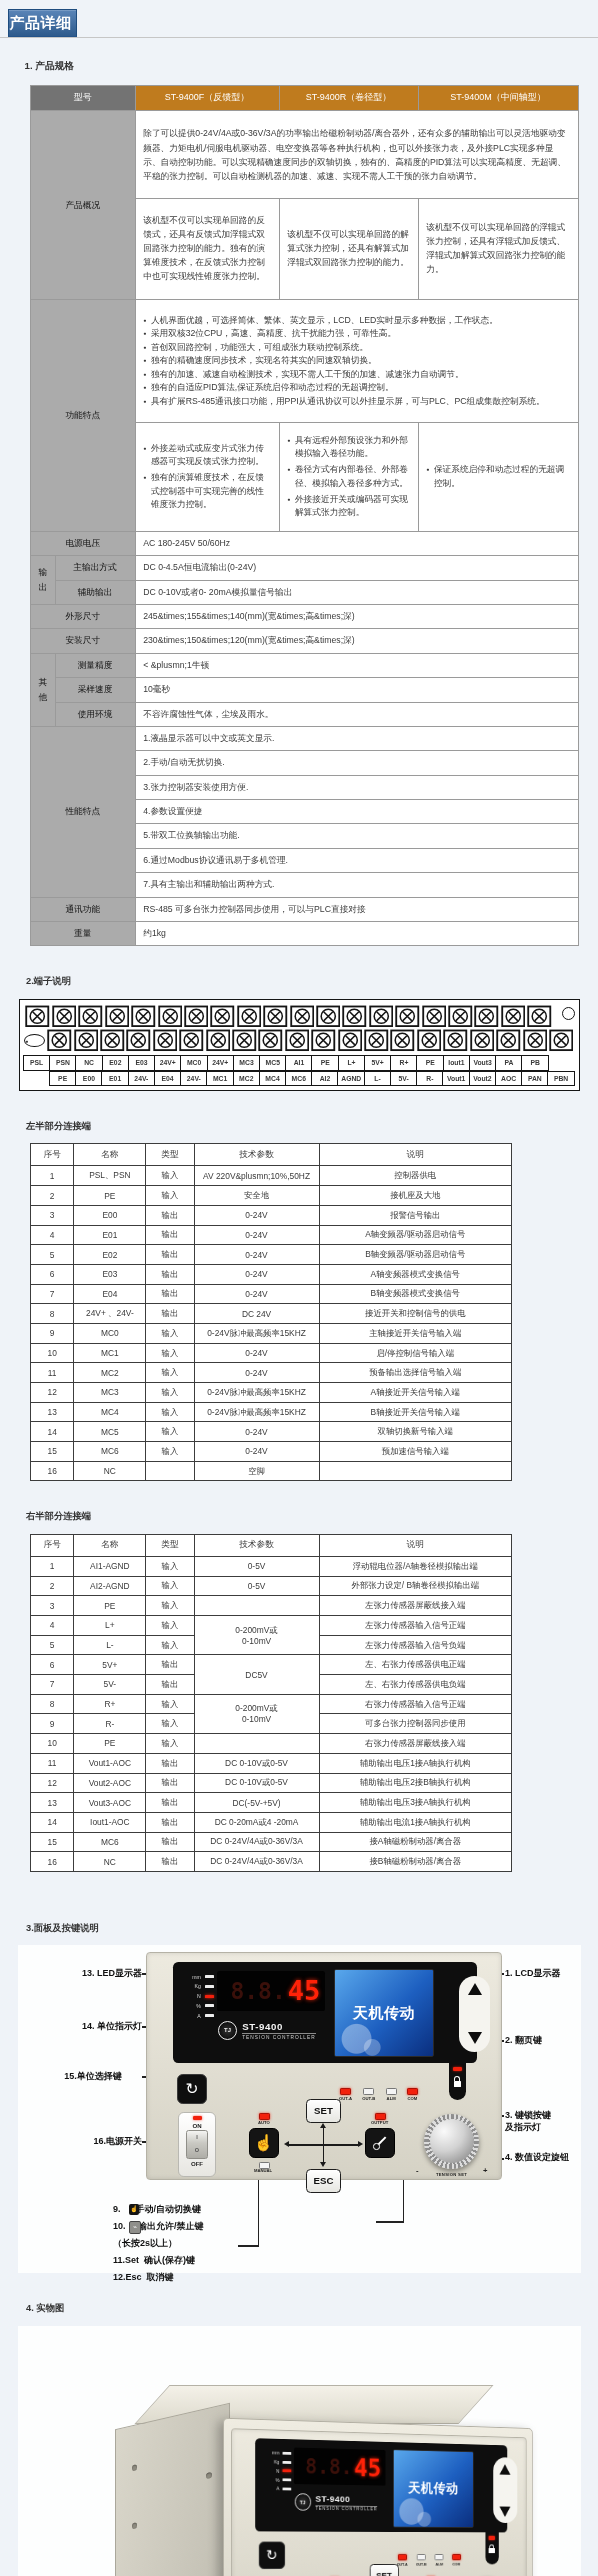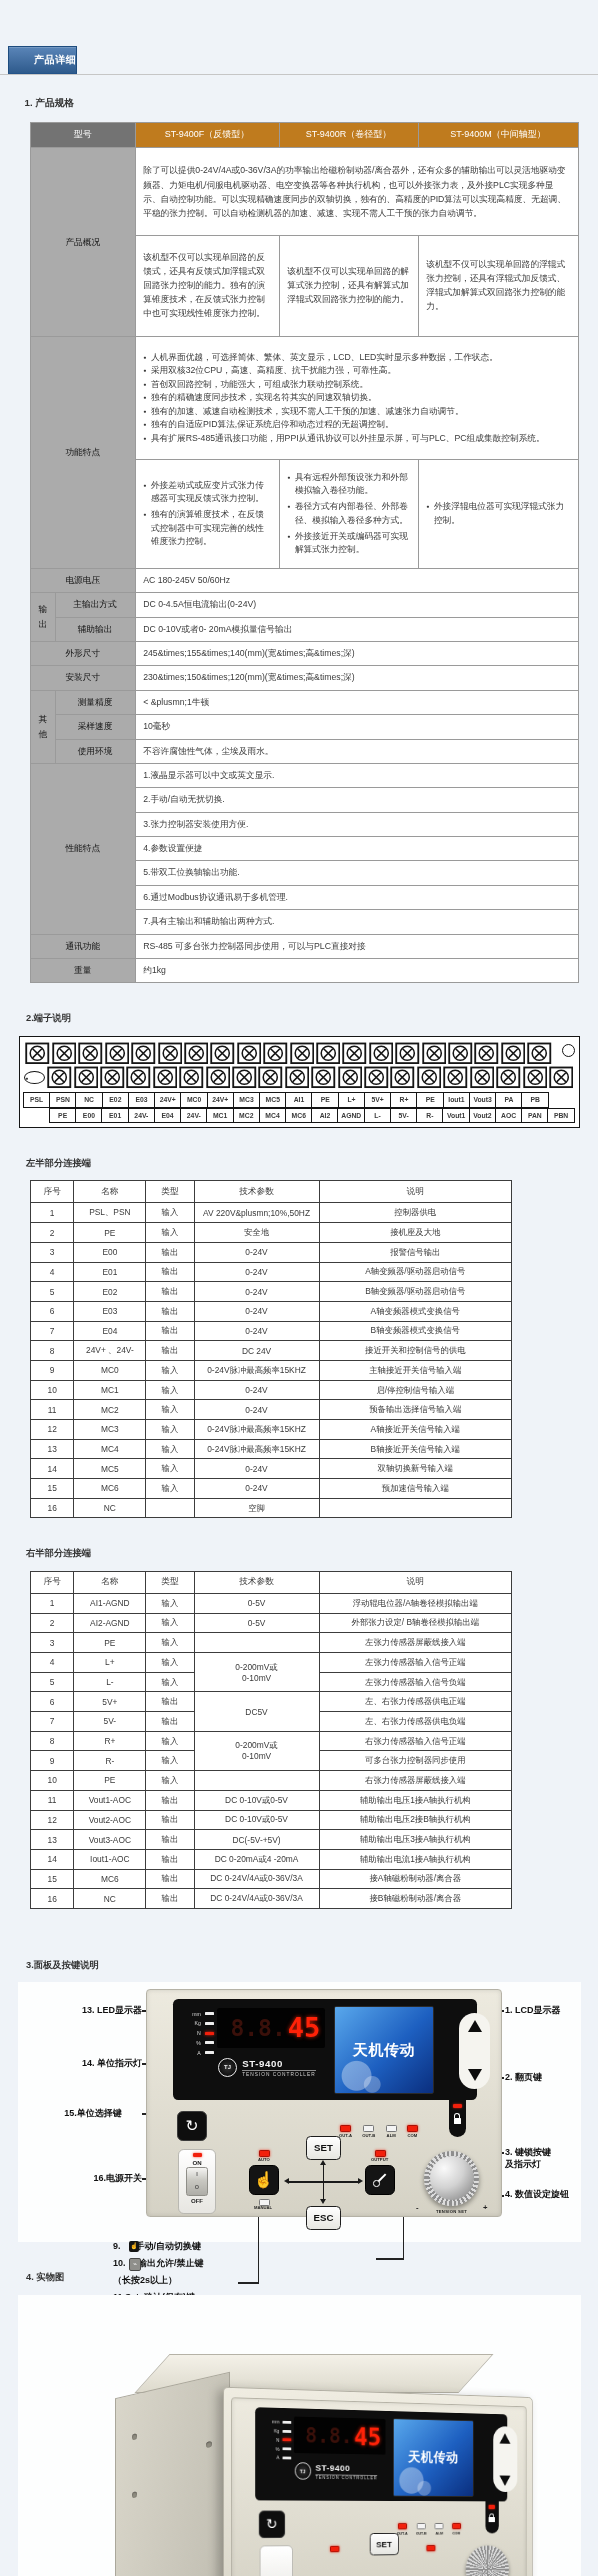--- a/index.html
+++ b/index.html
@@ -1,22 +1,22 @@
 <!DOCTYPE html>
 <html style="font-size:10.3px"><head>
 <meta charset="utf-8">
 <style>
   html,body{margin:0;padding:0;}
   body{width:599px;background:#EFF3F8;font-family:"Liberation Sans",sans-serif;color:#3A3A3A;}
   
   .tabbar{padding-top:9px;border-bottom:0.6px solid #C6C6C6;}
-  .tab{display:inline-block;margin-left:8.4px;width:67px;height:26.4px;line-height:26.4px;text-align:right;
-       color:#FFF;font-size:10px;font-weight:bold;letter-spacing:0.6px;
+  .tab{display:inline-block;margin-left:8.4px;width:67px;height:26.4px;line-height:26.4px;text-align:left;
+       color:#FFF;font-size:15px;font-weight:bold;letter-spacing:0.6px;
        background:linear-gradient(#5A85B8,#2E5A8C);border:0.6px solid #1E4C7E;border-bottom:1.9px solid #24538A;
-       box-shadow:inset 0 0.6px 0 rgba(255,255,255,.35);margin-top:37px;}
+       box-shadow:inset 0 0.6px 0 rgba(255,255,255,.35);}
   
   .h1{margin:22px 0 11.6px 24.5px;font-size:9.7px;font-weight:600;color:#333;}
   .h2{margin:29px 0 10.3px 26px;font-size:9.3px;font-weight:600;color:#333;}
   
   table{border-collapse:collapse;}
   .spec{margin-left:30px;width:547px;table-layout:fixed;font-size:8.7px;}
   .spec td{border:0.6px solid #9A9A9A;background:#FFF;padding:3.2px 7.7px;vertical-align:middle;line-height:1.55;}
   .spec .head td{background:#BF7B1E;color:#FFF;text-align:center;font-size:9px;height:19.3px;padding:2.6px;}
   .spec .lab{background:#ABABAB;color:#111;text-align:center;}
   .spec .vlab{background:#ABABAB;color:#111;text-align:center;word-break:break-all;line-height:1.7;padding:2.6px 6.4px;}
@@ -42,21 +42,21 @@
   .lrow.b2{margin-left:26px;}
   .lcell{flex:1;border:1.3px solid #151515;margin-left:-1.3px;height:13.5px;line-height:13.5px;text-align:center;
          font-weight:bold;font-size:6.8px;background:#FFF;white-space:nowrap;overflow:hidden;}
   
   .tio{margin-left:30px;width:482px;font-size:8.4px;background:#FFF;}
   .tio th,.tio td{border:0.6px solid #3C3C3C;text-align:center;padding:2.6px 3.9px;height:13.5px;background:#FFF;font-weight:normal;white-space:pre-line;}
   .tio th{height:16px;font-size:8.7px;}
   .tio col.c0{width:9%;}.tio col.c1{width:15%;}.tio col.c2{width:10%;}.tio col.c3{width:26%;}.tio col.c4{width:40%;}
   
   .figblock{margin:0 18px;background:#FDFEFE;position:relative;}
-  .panel-fig{height:260px;}
+  .panel-fig{height:328px;}
   
   .co{position:absolute;font-size:9px;font-weight:600;color:#111;white-space:pre-line;line-height:1.25;}
   .lead{position:absolute;background:#222;}
   .pl-group{position:absolute;font-size:9px;font-weight:600;color:#111;}
   .pl-group .bl2{line-height:17px;white-space:pre;}
   .mini{position:absolute;width:10.3px;height:10.3px;background:#141414;border-radius:1.9px;color:#FFF;
         font-size:6.4px;line-height:10.3px;text-align:center;}
   .mini.gray{background:#8F8F8B;color:#FFF;border:0.6px solid #444;}
   
   .device{position:absolute;left:128px;top:6.4px;width:354px;height:226px;
@@ -202,21 +202,21 @@
     <td class="feat3 mid">
           <div class="bl">外接差动式或应变片式张力传感器可实现反馈式张力控制。</div>
           <div class="bl">独有的演算锥度技术，在反馈式控制器中可实现完善的线性锥度张力控制。</div>
         </td>
     <td class="feat3 mid">
           <div class="bl">具有远程外部预设张力和外部模拟输入卷径功能。</div>
           <div class="bl">卷径方式有内部卷径、外部卷径、模拟输入卷径多种方式。</div>
           <div class="bl">外接接近开关或编码器可实现解算式张力控制。</div>
         </td>
     <td class="feat3 mid">
-          <div class="bl">外接浮辊电位器可实现浮辊式张力控制。</div>
+          <div class="bl">保证系统启停和动态过程的无超调控制。</div>
         </td>
   </tr>
   <tr>
     <td class="lab rowv" colspan="2">电源电压</td>
     <td colspan="3">AC 180-245V 50/60Hz</td>
   </tr>
   <tr>
     <td class="vlab" rowspan="2">输出</td>
     <td class="lab rowv">主输出方式</td>
     <td colspan="3">DC 0-4.5A恒电流输出(0-24V)</td>

